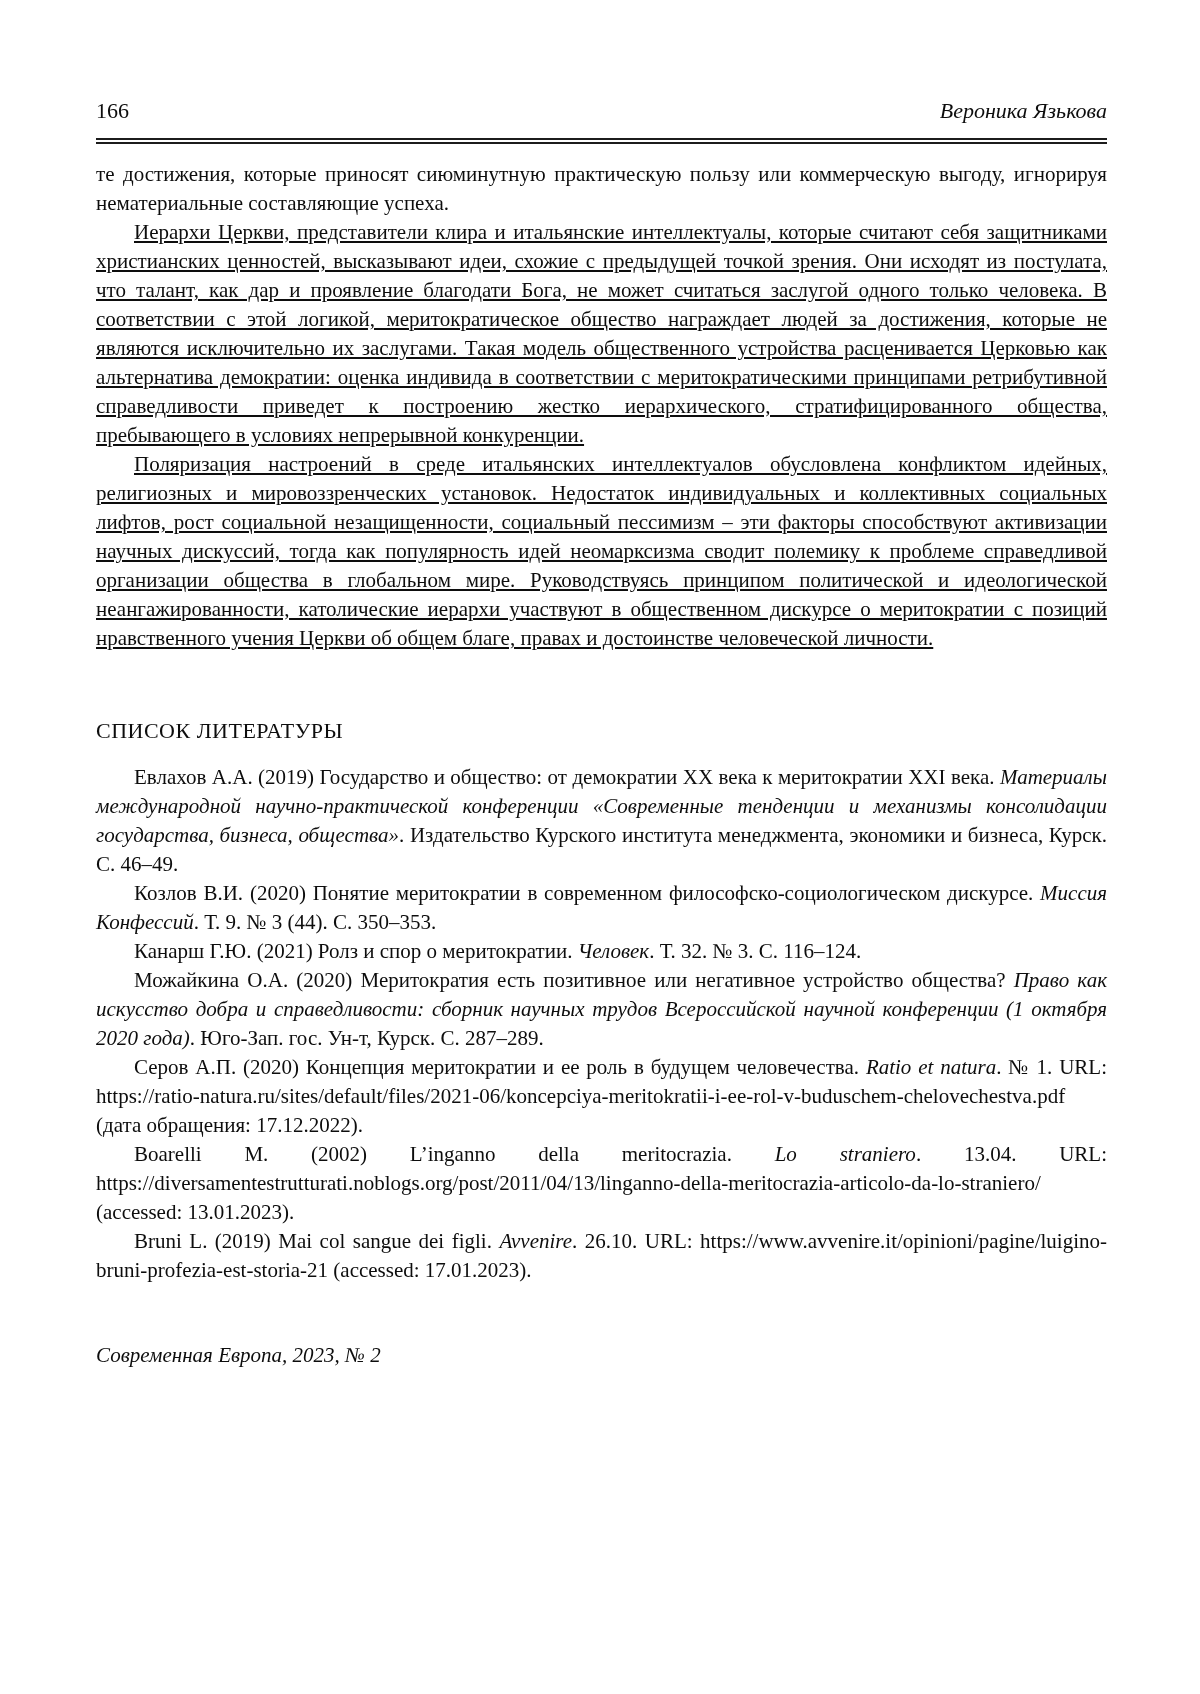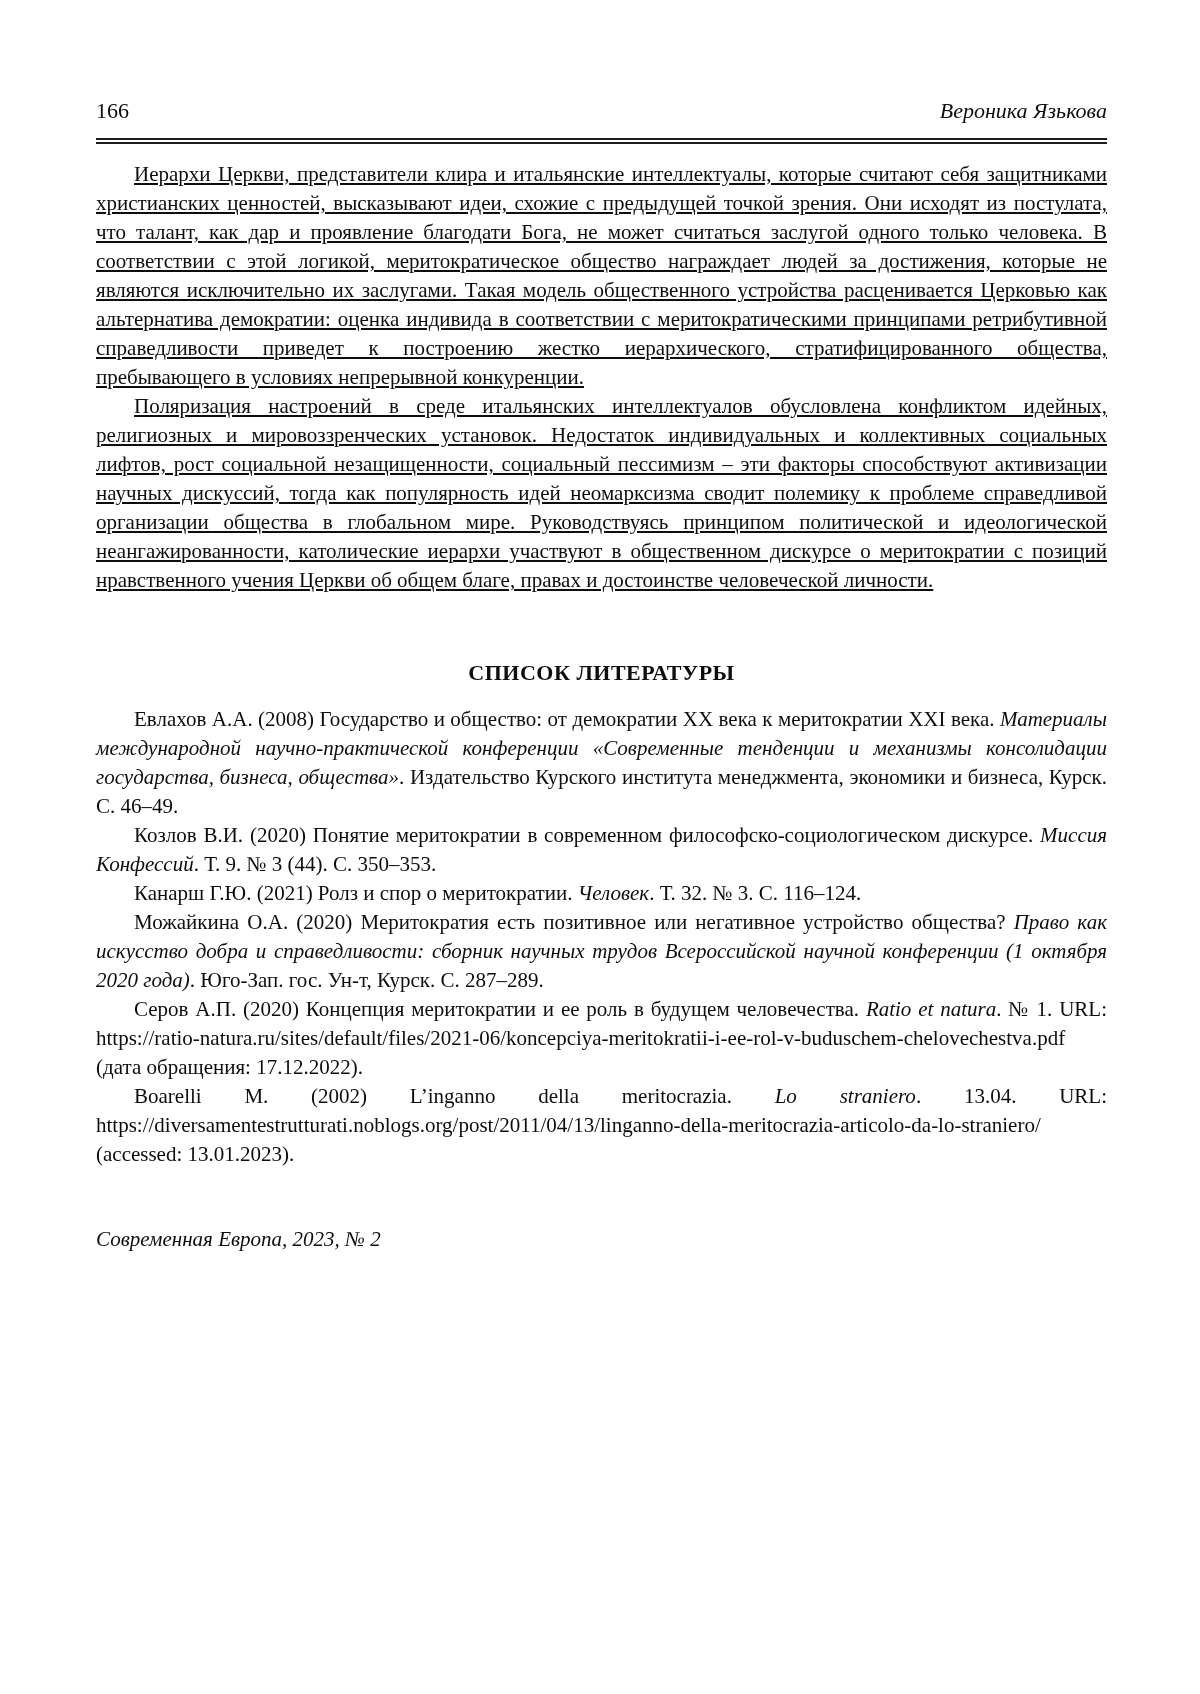--- a/index.html
+++ b/index.html
@@ -31,24 +31,24 @@
   main { margin-top: 16px; }
   p.body-par {
     margin: 0;
     font-size: 21px;
     line-height: 29px;
     text-align: justify;
   }
   p.body-par.indent { text-indent: 38px; text-decoration: underline; }
   h2.refs-heading {
     margin: 64px 0 18px 0;
-    text-align: center;
+    text-align: left;
     font-size: 22px;
     line-height: 28px;
-    font-weight: bold;
+    font-weight: normal;
     letter-spacing: 0.5px;
   }
   .refs p.ref {
     margin: 0;
     font-size: 21px;
     line-height: 29px;
     text-align: justify;
     text-indent: 38px;
   }
   .it { font-style: italic; }
@@ -65,32 +65,34 @@
 <div class="page">
 
   <header class="running-head">
     <span>166</span>
     <span class="author">Вероника Язькова</span>
   </header>
 
   <div class="head-rule"></div>
 
   <main>
+    <p class="body-par">те достижения, которые приносят сиюминутную практическую пользу или коммерческую выгоду, игнорируя нематериальные составляющие успеха.</p>
     <p class="body-par indent">Иерархи Церкви, представители клира и итальянские интеллектуалы, которые считают себя защитниками христианских ценностей, высказывают идеи, схожие с предыдущей точкой зрения. Они исходят из постулата, что талант, как дар и проявление благодати Бога, не может считаться заслугой одного только человека. В соответствии с этой логикой, меритократическое общество награждает людей за достижения, которые не являются исключительно их заслугами. Такая модель общественного устройства расценивается Церковью как альтернатива демократии: оценка индивида в соответствии с меритократическими принципами ретрибутивной справедливости приведет к построению жестко иерархического, стратифицированного общества, пребывающего в условиях непрерывной конкуренции.</p>
     <p class="body-par indent">Поляризация настроений в среде итальянских интеллектуалов обусловлена конфликтом идейных, религиозных и мировоззренческих установок. Недостаток индивидуальных и коллективных социальных лифтов, рост социальной незащищенности, социальный пессимизм – эти факторы способствуют активизации научных дискуссий, тогда как популярность идей неомарксизма сводит полемику к проблеме справедливой организации общества в глобальном мире. Руководствуясь принципом политической и идеологической неангажированности, католические иерархи участвуют в общественном дискурсе о меритократии с позиций нравственного учения Церкви об общем благе, правах и достоинстве человеческой личности.</p>
 
     <h2 class="refs-heading">СПИСОК ЛИТЕРАТУРЫ</h2>
 
     <div class="refs">
-        <p class="ref"><span>Евлахов А.А. (2008) Государство и общество: от демократии XX века к меритократии XXI века. </span><span class="it">Материалы международной научно-практической конференции «Современные тенденции и механизмы консолидации государства, бизнеса, общества»</span><span>. Издательство Курского института менеджмента, экономики и бизнеса, Курск. С. 46–49.</span></p>
+        <p class="ref"><span>Евлахов А.А. (2019) Государство и общество: от демократии XX века к меритократии XXI века. </span><span class="it">Материалы международной научно-практической конференции «Современные тенденции и механизмы консолидации государства, бизнеса, общества»</span><span>. Издательство Курского института менеджмента, экономики и бизнеса, Курск. С. 46–49.</span></p>
         <p class="ref"><span>Козлов В.И. (2020) Понятие меритократии в современном философско-социологическом дискурсе. </span><span class="it">Миссия Конфессий</span><span>. Т. 9. № 3 (44). С. 350–353.</span></p>
         <p class="ref"><span>Канарш Г.Ю. (2021) Ролз и спор о меритократии. </span><span class="it">Человек</span><span>. Т. 32. № 3. С. 116–124.</span></p>
         <p class="ref"><span>Можайкина О.А. (2020) Меритократия есть позитивное или негативное устройство общества? </span><span class="it">Право как искусство добра и справедливости: сборник научных трудов Всероссийской научной конференции (1 октября 2020 года)</span><span>. Юго-Зап. гос. Ун-т, Курск. С. 287–289.</span></p>
         <p class="ref"><span>Серов А.П. (2020) Концепция меритократии и ее роль в будущем человечества. </span><span class="it">Ratio et natura</span><span>. № 1. URL: https://ratio-natura.ru/sites/default/files/2021-06/koncepciya-meritokratii-i-ee-rol-v-buduschem-chelovechestva.pdf (дата обращения: 17.12.2022).</span></p>
         <p class="ref"><span>Boarelli M. (2002) L’inganno della meritocrazia. </span><span class="it">Lo straniero</span><span>. 13.04. URL: https://diversamentestrutturati.noblogs.org/post/2011/04/13/linganno-della-meritocrazia-articolo-da-lo-straniero/ (accessed: 13.01.2023).</span></p>
+        <p class="ref"><span>Bruni L. (2019) Mai col sangue dei figli. </span><span class="it">Avvenire</span><span>. 26.10. URL: https://www.avvenire.it/opinioni/pagine/luigino-bruni-profezia-est-storia-21 (accessed: 17.01.2023).</span></p>
       </div>
   </main>
 
   <footer class="page-footer">
     <span>Современная Европа, 2023, № 2</span>
   </footer>
 
 </div>
 
 </body></html>

